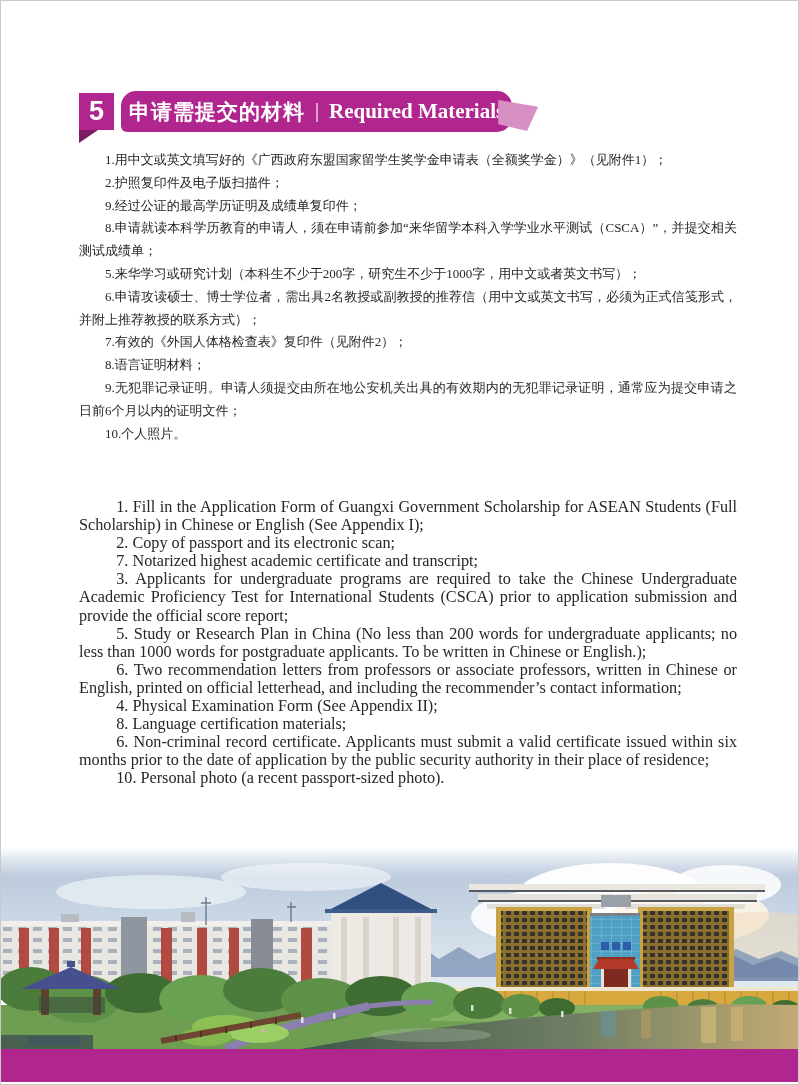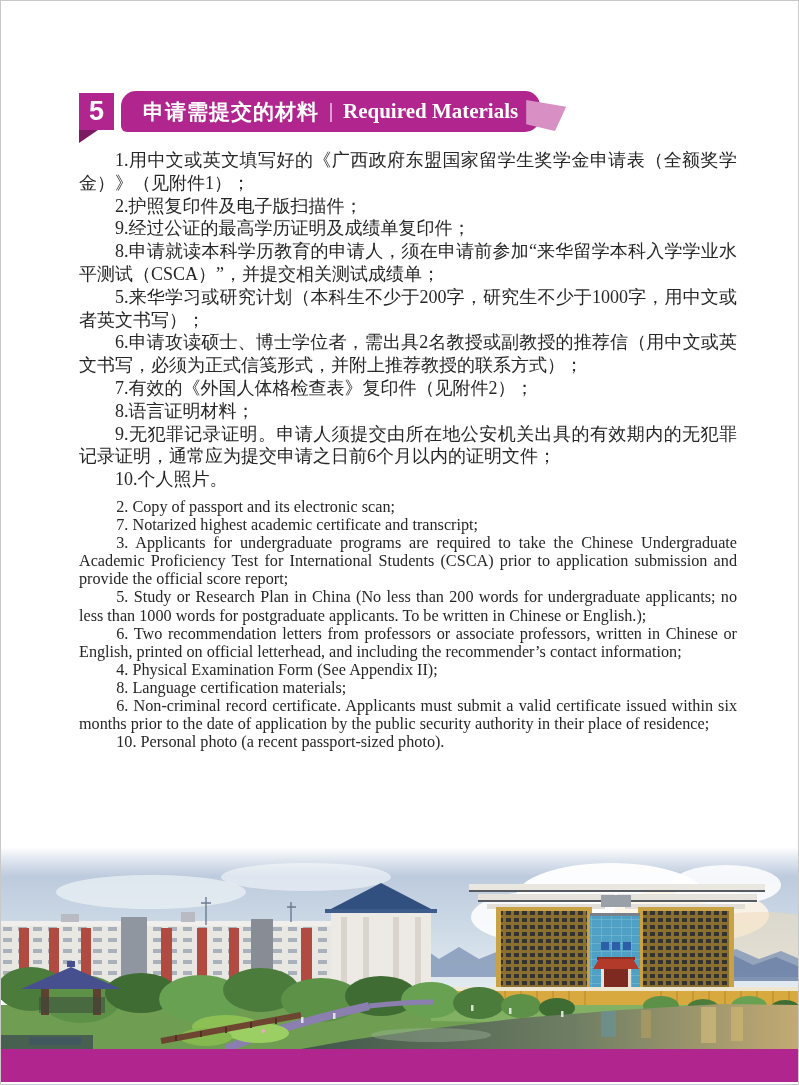--- a/index.html
+++ b/index.html
@@ -20,36 +20,36 @@
     display:flex;align-items:center;justify-content:center;
     color:#fff;font-family:"Liberation Sans","DejaVu Sans",sans-serif;
     font-size:27px;font-weight:bold;z-index:3;
   }
   .badge-fold{
     position:absolute;left:0;top:39px;width:19px;height:13px;
     clip-path:polygon(0 0,100% 0,0 100%);z-index:2;
   }
   .banner{
     position:absolute;left:42px;top:0;height:41px;
-    padding:0 22px;white-space:nowrap;
+    padding:0 8px;white-space:nowrap;
     display:flex;align-items:center;gap:10px;
     border-radius:15px 15px 15px 6px;
     color:#ffffff;font-weight:bold;font-size:21px;z-index:3;
   }
   .banner .zh-title{letter-spacing:1px;}
   .banner .divider{font-weight:normal;font-size:20px;transform:translateY(-1px);}
   .banner-tail{
     position:absolute;top:9px;width:40px;height:31px;
     clip-path:polygon(0 0,100% 22%,72% 100%,0 78%);
     z-index:1;
   }
   
   .zh-list{
     position:absolute;left:78px;top:148px;width:658px;
-    font-size:18px;line-height:22.8px;text-align:justify;
+    font-size:13px;line-height:22.8px;text-align:justify;
   }
   .zh-list p{margin:0;text-indent:2em;}
   .en-list{
     position:absolute;left:78px;top:497px;width:658px;
     font-size:16.2px;line-height:18.1px;text-align:justify;
   }
   .en-list p{margin:0;text-indent:2.3em;}
   
   .photo{
     position:absolute;left:0;top:846px;width:799px;height:202px;
@@ -85,20 +85,21 @@
     <p>8.申请就读本科学历教育的申请人，须在申请前参加“来华留学本科入学学业水平测试（CSCA）”，并提交相关测试成绩单；</p>
     <p>5.来华学习或研究计划（本科生不少于200字，研究生不少于1000字，用中文或者英文书写）；</p>
     <p>6.申请攻读硕士、博士学位者，需出具2名教授或副教授的推荐信（用中文或英文书写，必须为正式信笺形式，并附上推荐教授的联系方式）；</p>
     <p>7.有效的《外国人体格检查表》复印件（见附件2）；</p>
     <p>8.语言证明材料；</p>
     <p>9.无犯罪记录证明。申请人须提交由所在地公安机关出具的有效期内的无犯罪记录证明，通常应为提交申请之日前6个月以内的证明文件；</p>
     <p>10.个人照片。</p>
   </div>
 
   <div class="en-list">
+    <p>1. Fill in the Application Form of Guangxi Government Scholarship for ASEAN Students (Full Scholarship) in Chinese or English (See Appendix I);</p>
     <p>2. Copy of passport and its electronic scan;</p>
     <p>7. Notarized highest academic certificate and transcript;</p>
     <p>3. Applicants for undergraduate programs are required to take the Chinese Undergraduate Academic Proficiency Test for International Students (CSCA) prior to application submission and provide the official score report;</p>
     <p>5. Study or Research Plan in China (No less than 200 words for undergraduate applicants; no less than 1000 words for postgraduate applicants. To be written in Chinese or English.);</p>
     <p>6. Two recommendation letters from professors or associate professors, written in Chinese or English, printed on official letterhead, and including the recommender’s contact information;</p>
     <p>4. Physical Examination Form (See Appendix II);</p>
     <p>8. Language certification materials;</p>
     <p>6. Non-criminal record certificate. Applicants must submit a valid certificate issued within six months prior to the date of application by the public security authority in their place of residence;</p>
     <p>10. Personal photo (a recent passport-sized photo).</p>
   </div>

